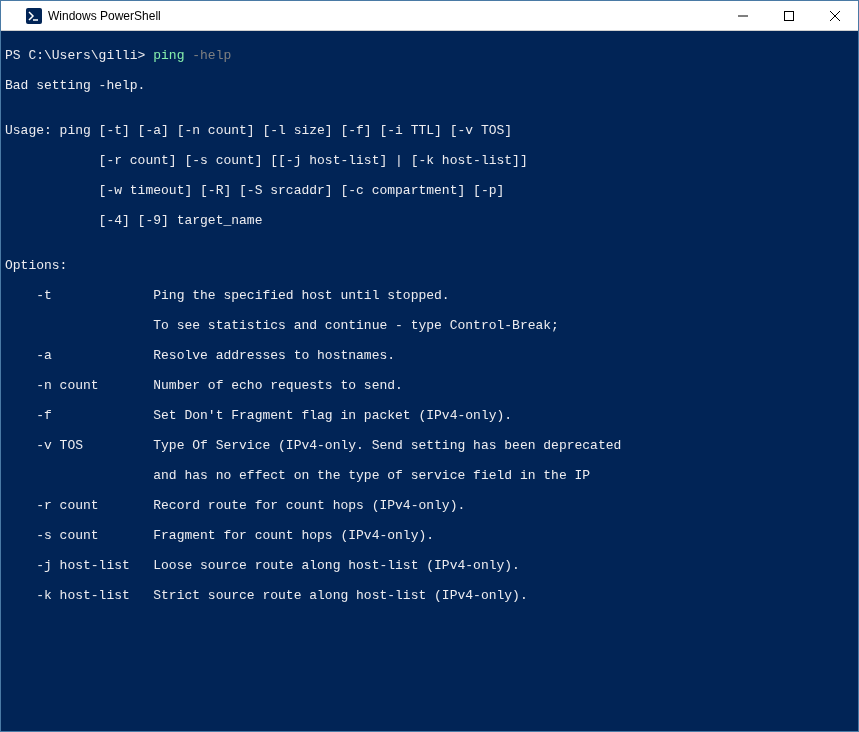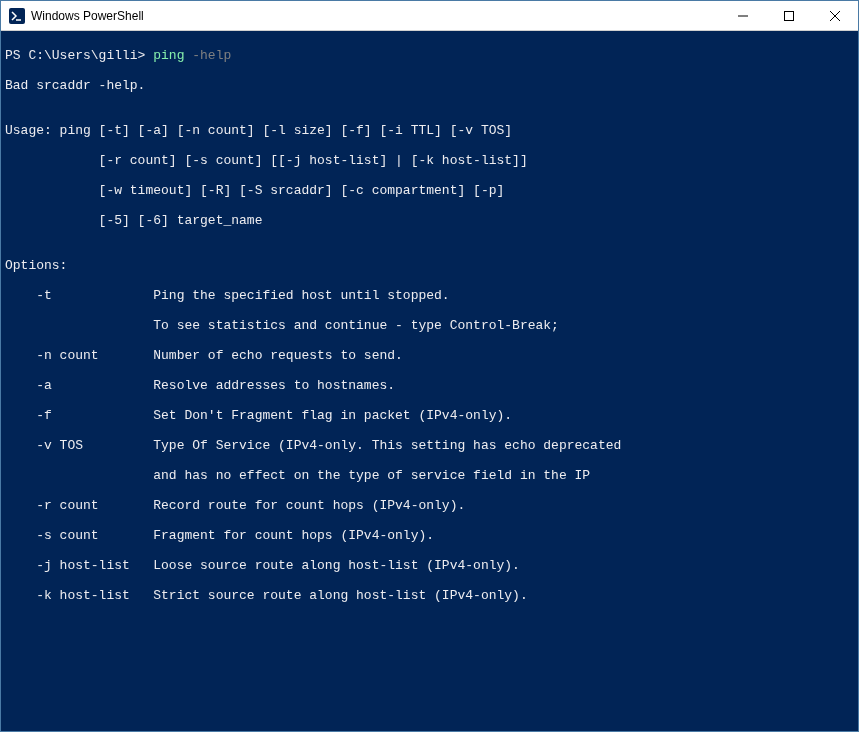--- a/index.html
+++ b/index.html
@@ -10,21 +10,21 @@
     font-family: Consolas, 'Courier New', monospace;
     font-size: 13px;
     overflow: hidden;
     border: 1px solid #4a7aa5;
   }
   .titlebar {
     height: 30px;
     background: #ffffff;
     display: flex;
     align-items: center;
-    padding-left: 8px;
+    padding-left: 25px;
     border-bottom: 1px solid #d0d0d0;
   }
   .titlebar .app-icon {
     width: 16px; height: 16px;
     margin-right: 6px;
     display: flex; align-items: center; justify-content: center;
   }
   .titlebar .app-icon svg { display:block; }
   .titlebar .title {
     font-family: 'Segoe UI', Tahoma, sans-serif;
@@ -81,34 +81,34 @@
       <svg width="10" height="10" viewBox="0 0 10 10">
           <line x1="0" y1="0" x2="10" y2="10" stroke="#000" stroke-width="1"></line>
           <line x1="10" y1="0" x2="0" y2="10" stroke="#000" stroke-width="1"></line>
         </svg>
     </div>
   </div>
 </div>
 
 <div class="terminal">
 <div><span class="prompt">PS C:\Users\gilli&gt; </span><span class="cmd-yellow">ping</span><span class="cmd-gray"> -help</span></div>
-<div>Bad srcaddr -help.</div>
+<div>Bad setting -help.</div>
 <div></div>
 <div>Usage: ping [-t] [-a] [-n count] [-l size] [-f] [-i TTL] [-v TOS]</div>
 <div>            [-r count] [-s count] [[-j host-list] | [-k host-list]]</div>
 <div>            [-w timeout] [-R] [-S srcaddr] [-c compartment] [-p]</div>
-<div>            [-5] [-6] target_name</div>
+<div>            [-4] [-9] target_name</div>
 <div></div>
 <div>Options:</div>
 <div>    -t             Ping the specified host until stopped.</div>
 <div>                   To see statistics and continue - type Control-Break;</div>
+<div>    -a             Resolve addresses to hostnames.</div>
 <div>    -n count       Number of echo requests to send.</div>
-<div>    -a             Resolve addresses to hostnames.</div>
 <div>    -f             Set Don't Fragment flag in packet (IPv4-only).</div>
-<div>    -v TOS         Type Of Service (IPv4-only. This setting has echo deprecated</div>
+<div>    -v TOS         Type Of Service (IPv4-only. Send setting has been deprecated</div>
 <div>                   and has no effect on the type of service field in the IP</div>
 <div>    -r count       Record route for count hops (IPv4-only).</div>
 <div>    -s count       Fragment for count hops (IPv4-only).</div>
 <div>    -j host-list   Loose source route along host-list (IPv4-only).</div>
 <div>    -k host-list   Strict source route along host-list (IPv4-only).</div>
 
 
 
 
 

